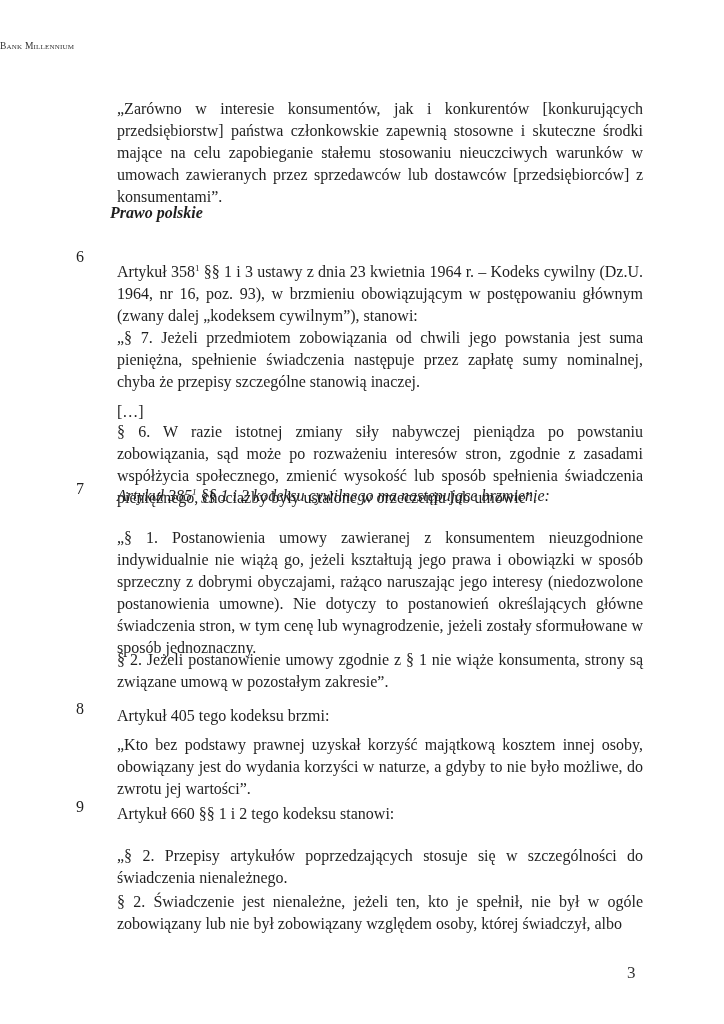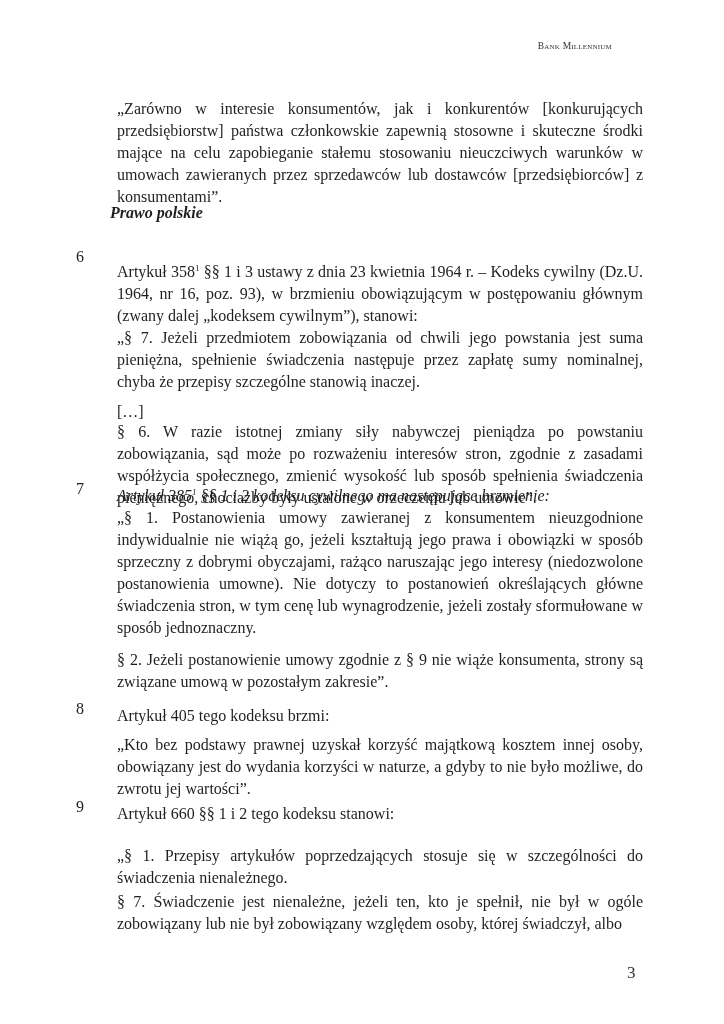--- a/index.html
+++ b/index.html
@@ -3,21 +3,21 @@
 <meta charset="utf-8">
 <style>
   html, body { margin: 0; padding: 0; background: #ffffff; }
   body {
     width: 724px; height: 1024px; position: relative; overflow: hidden;
     font-family: "Liberation Serif", "DejaVu Serif", serif;
     color: #1f1f1f;
   }
   .header {
     position: absolute; top: 41px; left: 0; width: 612px;
-    text-align: right; font-size: 9.5px; letter-spacing: 0.2px;
+    text-align: left; font-size: 9.5px; letter-spacing: 0.2px;
     font-variant: small-caps; color: #333;
   }
   .page { position: absolute; left: 0; top: 0; width: 724px; }
   .block {
     position: absolute; left: 110px; width: 540px;
     font-size: 16px; line-height: 22px; text-align: justify;
   }
   .block p { margin: 7px; }
   .num {
     position: absolute; left: 76px; font-size: 16px; line-height: 22px;
@@ -55,40 +55,40 @@
     <p>[…]</p>
   </div>
   <div class="block" style="top:414px;">
     <p>§ 6. W razie istotnej zmiany siły nabywczej pieniądza po powstaniu zobowiązania, sąd może po rozważeniu interesów stron, zgodnie z zasadami współżycia społecznego, zmienić wysokość lub sposób spełnienia świadczenia pieniężnego, chociażby były ustalone w orzeczeniu lub umowie”.</p>
   </div>
 
   <div class="num" style="top:478px;">7</div>
   <div class="block" style="top:478px;font-style:italic;">
     <p><span>Artykuł 385</span><sup>1</sup><span> §§ 1 i 2 kodeksu cywilnego ma następujące brzmienie:</span></p>
   </div>
-  <div class="block" style="top:500px;">
+  <div class="block" style="top:520px;">
     <p>„§ 1. Postanowienia umowy zawieranej z konsumentem nieuzgodnione indywidualnie nie wiążą go, jeżeli kształtują jego prawa i obowiązki w sposób sprzeczny z dobrymi obyczajami, rażąco naruszając jego interesy (niedozwolone postanowienia umowne). Nie dotyczy to postanowień określających główne świadczenia stron, w tym cenę lub wynagrodzenie, jeżeli zostały sformułowane w sposób jednoznaczny.</p>
   </div>
   <div class="block" style="top:642px;">
-    <p>§ 2. Jeżeli postanowienie umowy zgodnie z § 9 nie wiąże konsumenta, strony są związane umową w pozostałym zakresie”.</p>
+    <p>§ 2. Jeżeli postanowienie umowy zgodnie z § 1 nie wiąże konsumenta, strony są związane umową w pozostałym zakresie”.</p>
   </div>
 
   <div class="num" style="top:698px;">8</div>
   <div class="block" style="top:698px;">
     <p>Artykuł 405 tego kodeksu brzmi:</p>
   </div>
   <div class="block" style="top:727px;">
     <p>„Kto bez podstawy prawnej uzyskał korzyść majątkową kosztem innej osoby, obowiązany jest do wydania korzyści w naturze, a gdyby to nie było możliwe, do zwrotu jej wartości”.</p>
   </div>
 
   <div class="num" style="top:796px;">9</div>
   <div class="block" style="top:796px;">
     <p>Artykuł 660 §§ 1 i 2 tego kodeksu stanowi:</p>
   </div>
   <div class="block" style="top:838px;">
-    <p>„§ 1. Przepisy artykułów poprzedzających stosuje się w szczególności do świadczenia nienależnego.</p>
+    <p>„§ 2. Przepisy artykułów poprzedzających stosuje się w szczególności do świadczenia nienależnego.</p>
   </div>
   <div class="block" style="top:884px;">
-    <p>§ 7. Świadczenie jest nienależne, jeżeli ten, kto je spełnił, nie był w ogóle zobowiązany lub nie był zobowiązany względem osoby, której świadczył, albo</p>
+    <p>§ 2. Świadczenie jest nienależne, jeżeli ten, kto je spełnił, nie był w ogóle zobowiązany lub nie był zobowiązany względem osoby, której świadczył, albo</p>
   </div>
 
   <div class="pagenum">3</div>
 </div>
 
 </body></html>

